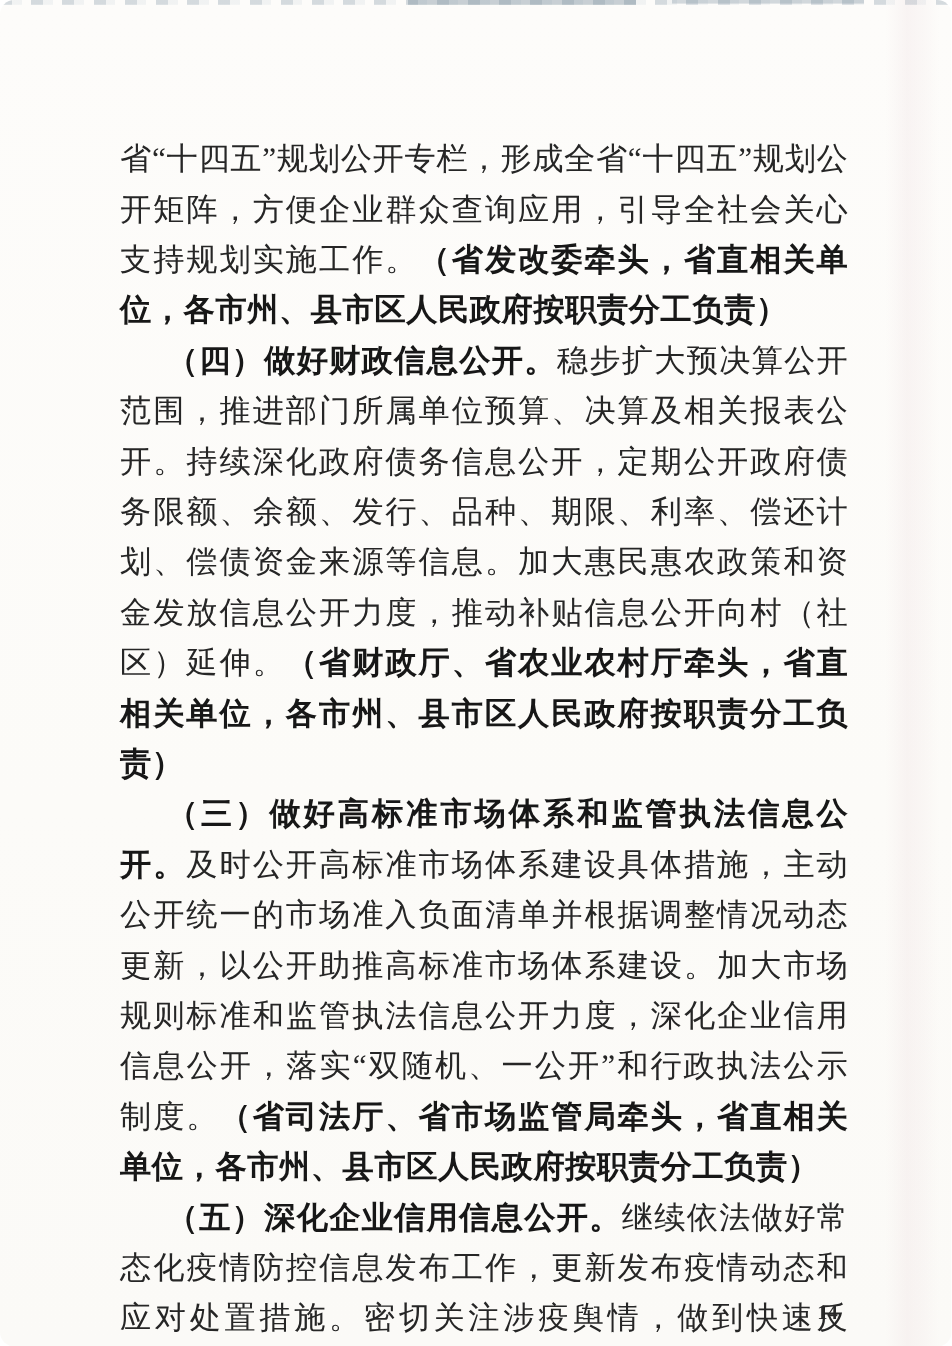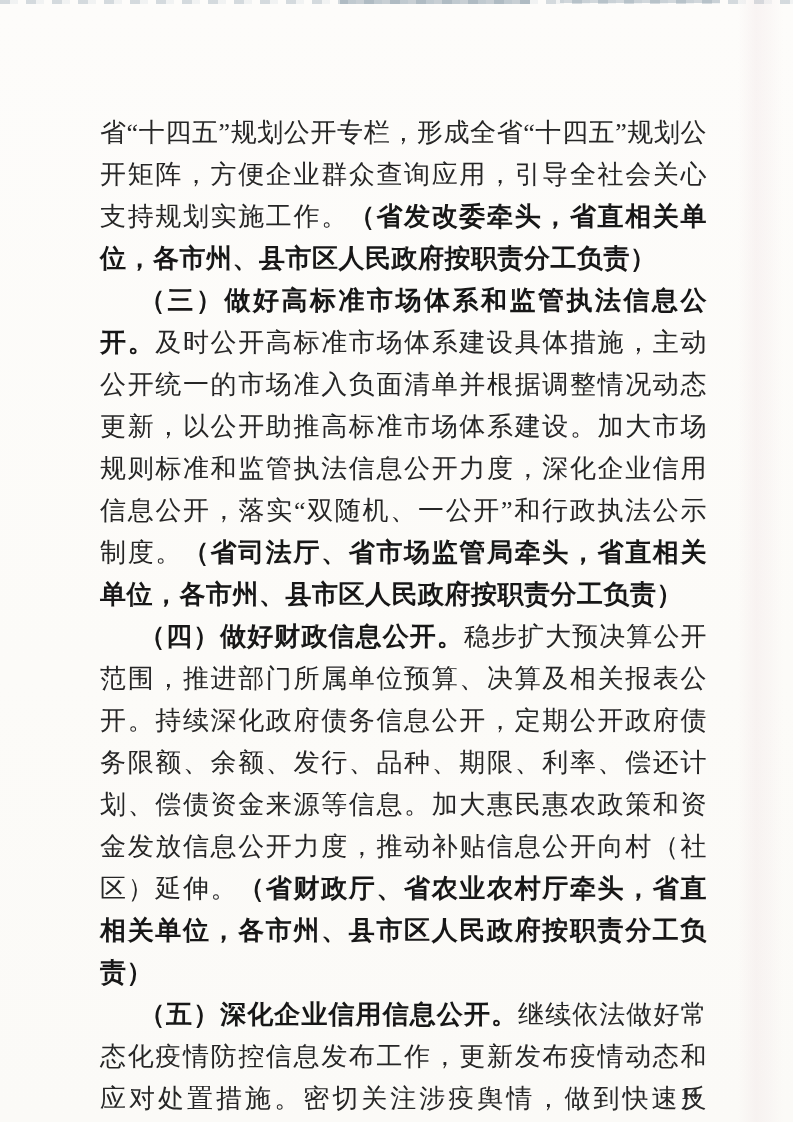--- a/index.html
+++ b/index.html
@@ -7,20 +7,21 @@
     padding: 0;
     background: #ffffff;
   }
   .page {
     position: relative;
     width: 793px;
     height: 1122px;
     background: linear-gradient(180deg, #fdfcfa 0%, #fcfbf8 60%, #fbfaf7 100%);
     overflow: hidden;
     font-family: "Liberation Serif", "DejaVu Serif", serif;
+    border-radius: 12px;
   }
   
   .scan-edge-top {
     position: absolute;
     top: 0; left: 0;
     width: 793px; height: 4px;
     background: repeating-linear-gradient(90deg,
       rgba(140,158,172,0.45) 0px, rgba(140,158,172,0.45) 10px,
       rgba(185,198,208,0.22) 10px, rgba(185,198,208,0.22) 18px,
       rgba(255,255,255,0.0) 18px, rgba(255,255,255,0.0) 26px);
@@ -83,19 +84,19 @@
 <body>
 
 <div class="page">
   <div class="scan-edge-top"></div>
   <div class="scan-edge-top-dark1"></div>
   <div class="scan-edge-top-dark2"></div>
   <div class="scan-texture-right"></div>
 
   <div class="text-block">
       <p class="para"><span class="seg">省“十四五”规划公开专栏，形成全省“十四五”规划公开矩阵，方便企业群众查询应用，引导全社会关心支持规划实施工作。</span><span class="seg bold">（省发改委牵头，省直相关单位，各市州、县市区人民政府按职责分工负责）</span></p>
+      <p class="para indent"><span class="seg bold">（四）做好财政信息公开。</span><span class="seg">稳步扩大预决算公开范围，推进部门所属单位预算、决算及相关报表公开。持续深化政府债务信息公开，定期公开政府债务限额、余额、发行、品种、期限、利率、偿还计划、偿债资金来源等信息。加大惠民惠农政策和资金发放信息公开力度，推动补贴信息公开向村（社区）延伸。</span><span class="seg bold">（省财政厅、省农业农村厅牵头，省直相关单位，各市州、县市区人民政府按职责分工负责）</span></p>
       <p class="para indent"><span class="seg bold">（三）做好高标准市场体系和监管执法信息公开。</span><span class="seg">及时公开高标准市场体系建设具体措施，主动公开统一的市场准入负面清单并根据调整情况动态更新，以公开助推高标准市场体系建设。加大市场规则标准和监管执法信息公开力度，深化企业信用信息公开，落实“双随机、一公开”和行政执法公示制度。</span><span class="seg bold">（省司法厅、省市场监管局牵头，省直相关单位，各市州、县市区人民政府按职责分工负责）</span></p>
-      <p class="para indent"><span class="seg bold">（四）做好财政信息公开。</span><span class="seg">稳步扩大预决算公开范围，推进部门所属单位预算、决算及相关报表公开。持续深化政府债务信息公开，定期公开政府债务限额、余额、发行、品种、期限、利率、偿还计划、偿债资金来源等信息。加大惠民惠农政策和资金发放信息公开力度，推动补贴信息公开向村（社区）延伸。</span><span class="seg bold">（省财政厅、省农业农村厅牵头，省直相关单位，各市州、县市区人民政府按职责分工负责）</span></p>
       <p class="para indent"><span class="seg bold">（五）深化企业信用信息公开。</span><span class="seg">继续依法做好常态化疫情防控信息发布工作，更新发布疫情动态和应对处置措施。密切关注涉疫舆情，做到快速反应、正面回应，以权威信息引导社会舆论、维护社会稳定。立足预防预警，加强公共卫生知识普及，提高社</span></p>
     </div>
 
   <div class="page-number">14</div>
 </div>
 
 </body></html>

